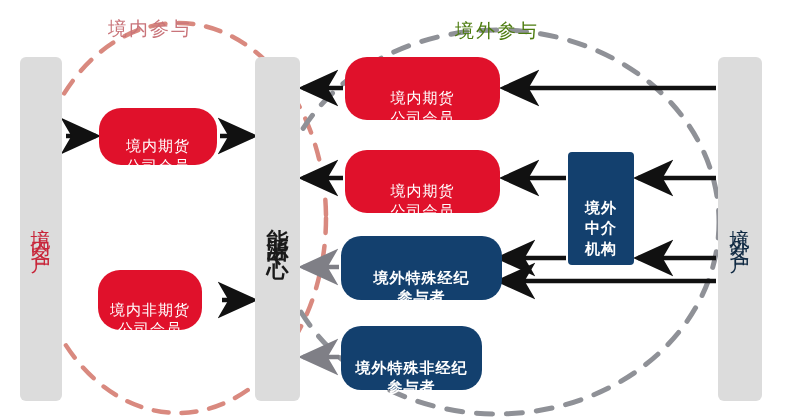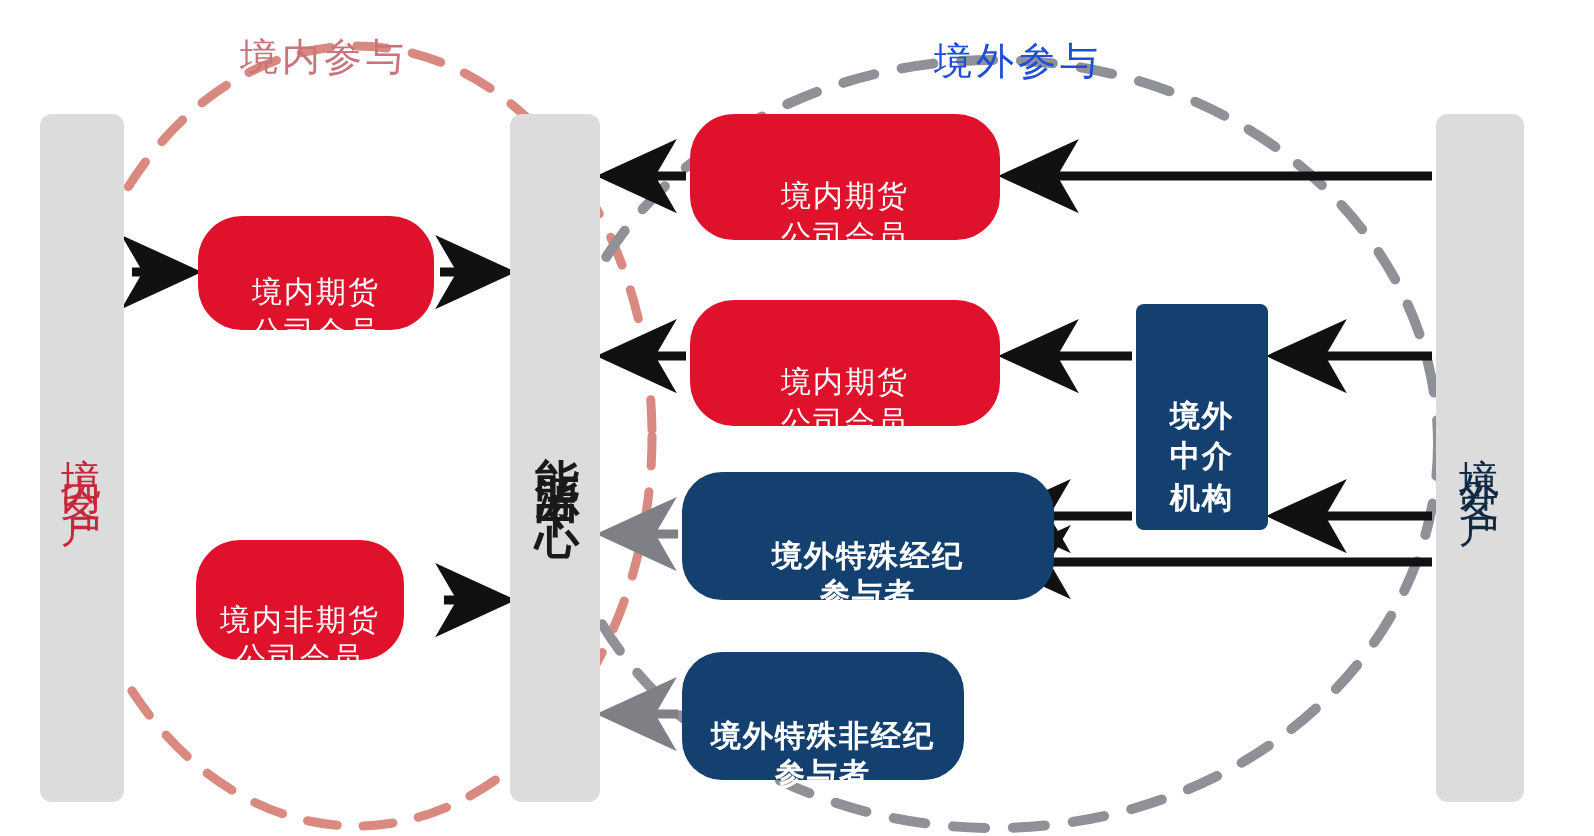--- a/index.html
+++ b/index.html
@@ -49,36 +49,35 @@
     padding:2px 6px;
   }
   .node.red{background:#e0112b;border-radius:22px;}
   .node.navy{background:#13406e;border-radius:20px;font-weight:bold;}
   .node .lbl{display:block;white-space:pre-line;letter-spacing:1px;margin-top:40px;}
 
   #node-dom-futures-member-1{left:99px;top:108px;width:118px;height:57px;}
   #node-dom-nonfutures-member{left:98px;top:270px;width:104px;height:60px;}
   #node-dom-futures-member-2{left:345px;top:57px;width:155px;height:63px;}
   #node-dom-futures-member-3{left:345px;top:150px;width:155px;height:63px;}
-  #node-overseas-special-broker{left:341px;top:236px;width:186px;height:64px;}
+  #node-overseas-special-broker{left:341px;top:236px;width:161px;height:64px;}
   #node-overseas-special-nonbroker{left:341px;top:326px;width:141px;height:64px;}
   #node-overseas-intermediary{left:568px;top:152px;width:66px;height:113px;border-radius:4px;}
   #node-overseas-intermediary .lbl{font-size:15px;line-height:1.35;letter-spacing:1px;}
 
   
   .ellipse-label{
     position:absolute;
     font-size:19px;
     letter-spacing:2px;
     z-index:5;
     white-space:nowrap;
-    margin-left:12px;
   }
   #label-domestic-participation{left:108px;top:16px;color:#c9747a;}
-  #label-overseas-participation{left:455px;top:18px;color:#1d4ed8;}
+  #label-overseas-participation{left:455px;top:18px;color:#4d7c0f;}
 </style>
 </head>
 <body>
 
 <div id="stage">
 
   <svg id="svg-layer" viewBox="0 0 797 418" xmlns="http://www.w3.org/2000/svg">
     <defs>
       <marker id="arrow-black" viewBox="0 0 12 12" refX="10.5" refY="6" markerWidth="9" markerHeight="9" orient="auto-start-reverse">
         <path d="M0,0.5 L12,6 L0,11.5 L3.2,6 Z" fill="#111111"></path>

